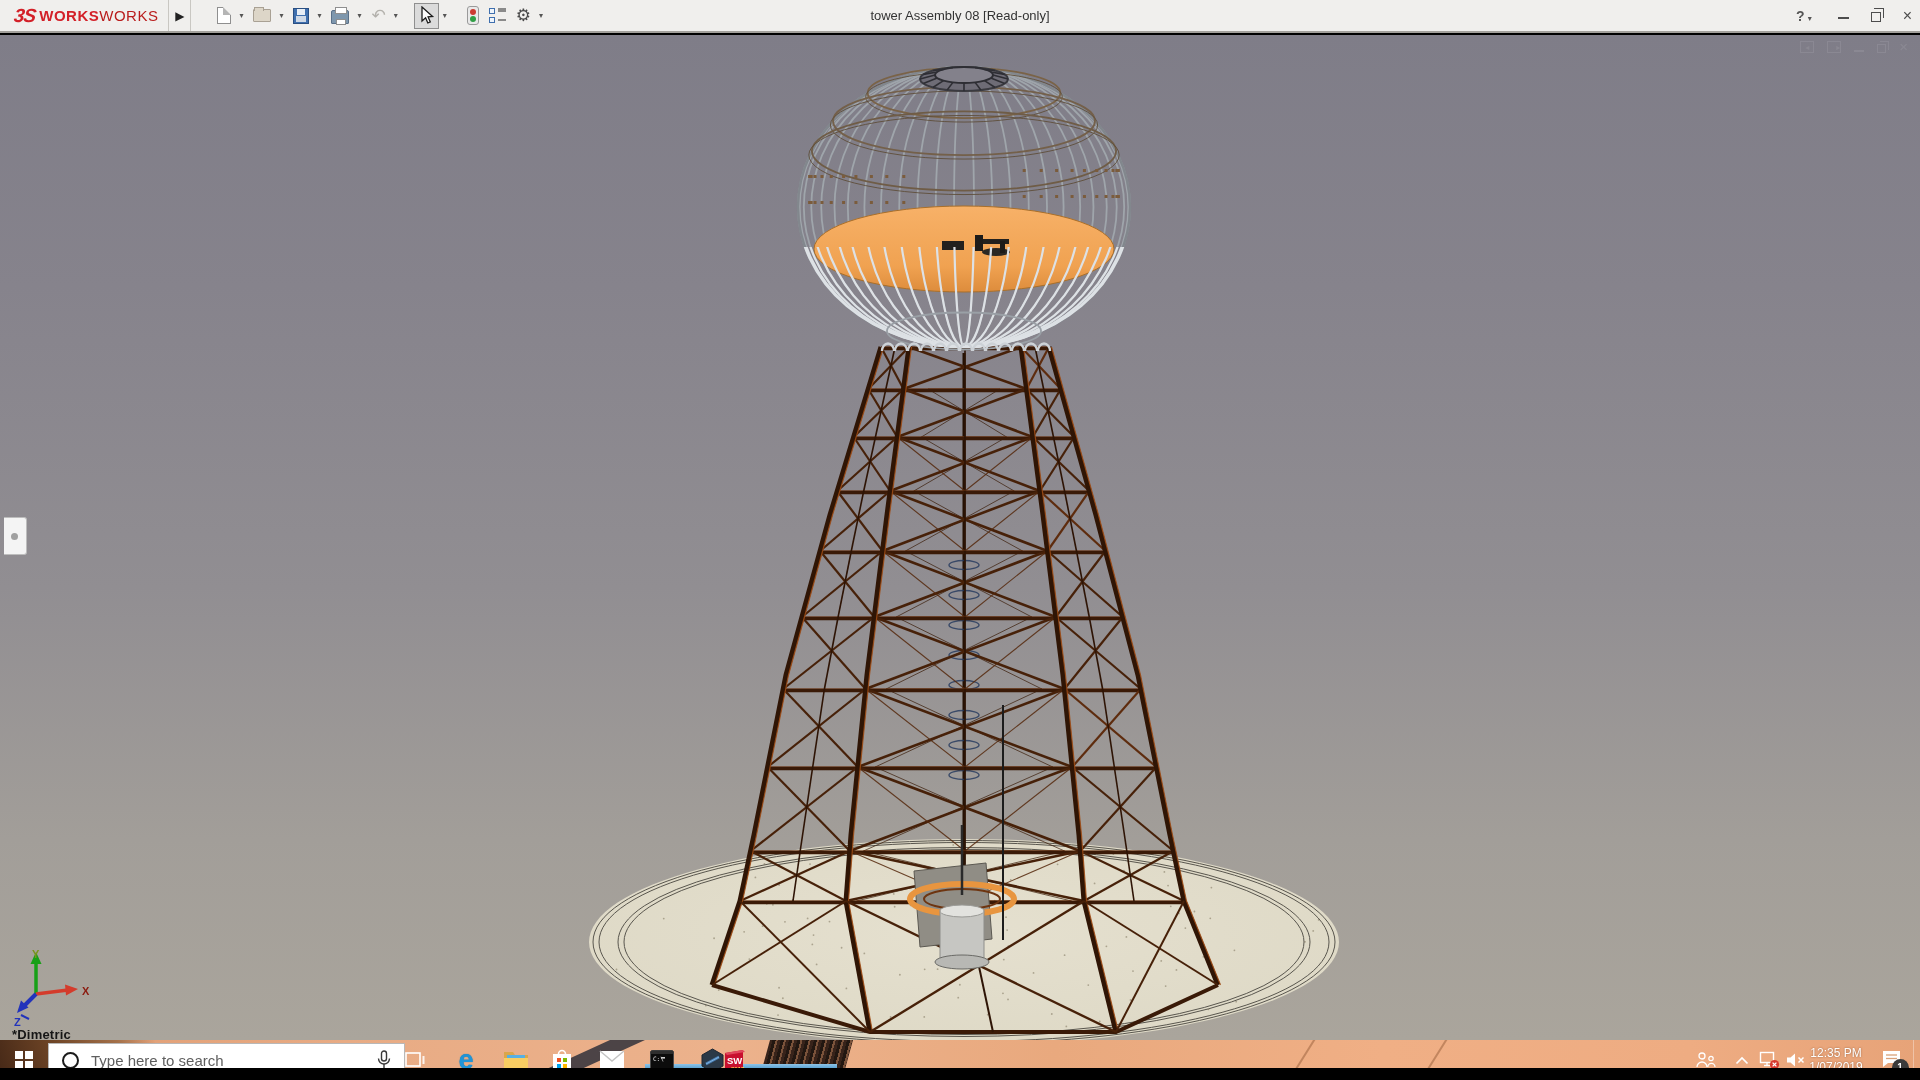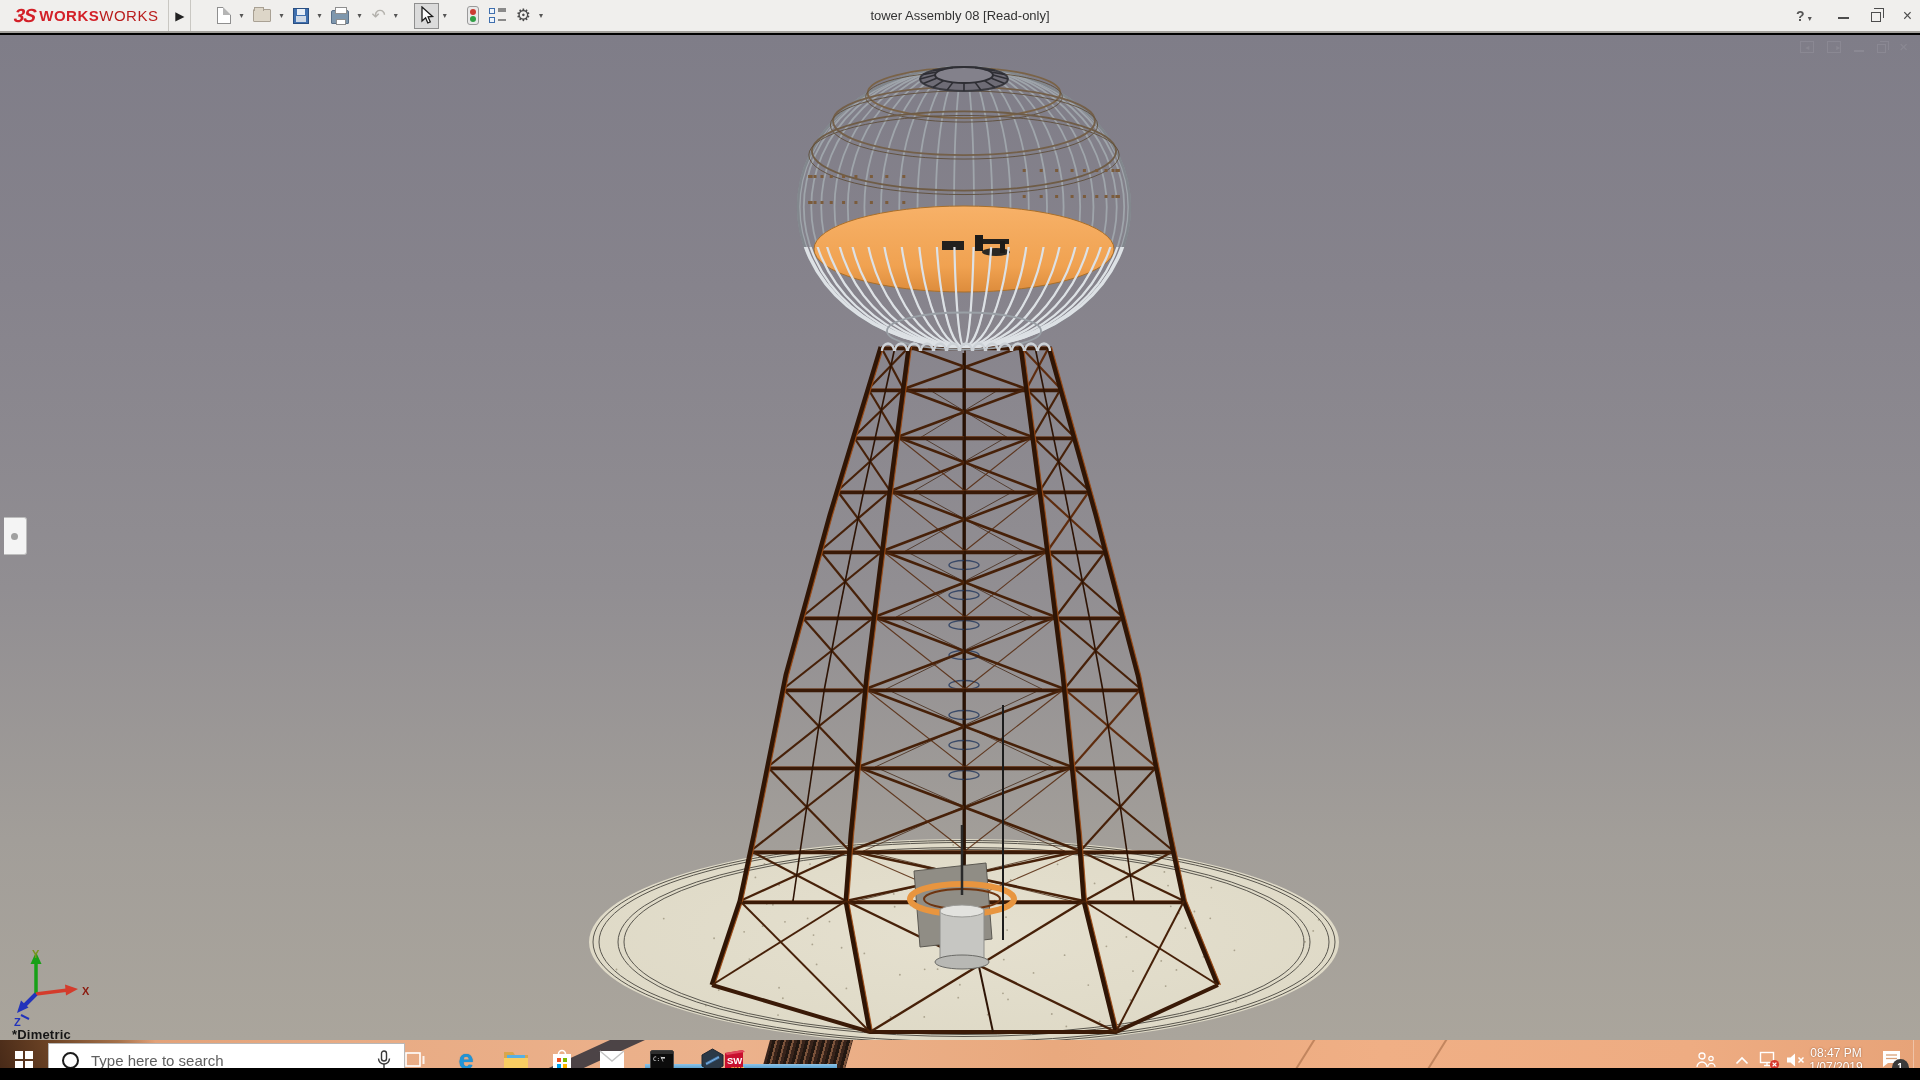--- a/index.html
+++ b/index.html
@@ -725,21 +725,21 @@
         <path d="M13.6 12.6 L17.4 16.4 M17.4 12.6 L13.6 16.4" stroke="#fff" stroke-width="1.3"></path>
       </svg>
     </div>
     <div class="tb-item" style="left:1783px;width:26px">
       <svg width="20" height="16" viewBox="0 0 20 16">
         <polygon points="1,5.5 4.5,5.5 9,1.5 9,14.5 4.5,10.5 1,10.5" fill="#fff"></polygon>
         <path d="M12.5 5.5 L17.5 10.5 M17.5 5.5 L12.5 10.5" stroke="#fff" stroke-width="1.5"></path>
       </svg>
     </div>
     <div class="tray-clock">
-      <span>08:47 PM</span>
+      <span>12:35 PM</span>
       <span>1/07/2019</span>
     </div>
     <div class="tb-item" style="left:1873px;width:36px">
       <span style="position:relative">
         <svg width="21" height="19" viewBox="0 0 21 19">
           <path d="M2 2 h17 v12 h-12 l-5 4 z" fill="#fff"></path>
           <line x1="5" y1="6" x2="16" y2="6" stroke="#d9a179" stroke-width="1.3"></line>
           <line x1="5" y1="9.5" x2="16" y2="9.5" stroke="#d9a179" stroke-width="1.3"></line>
         </svg>
         <span class="badge">1</span>

